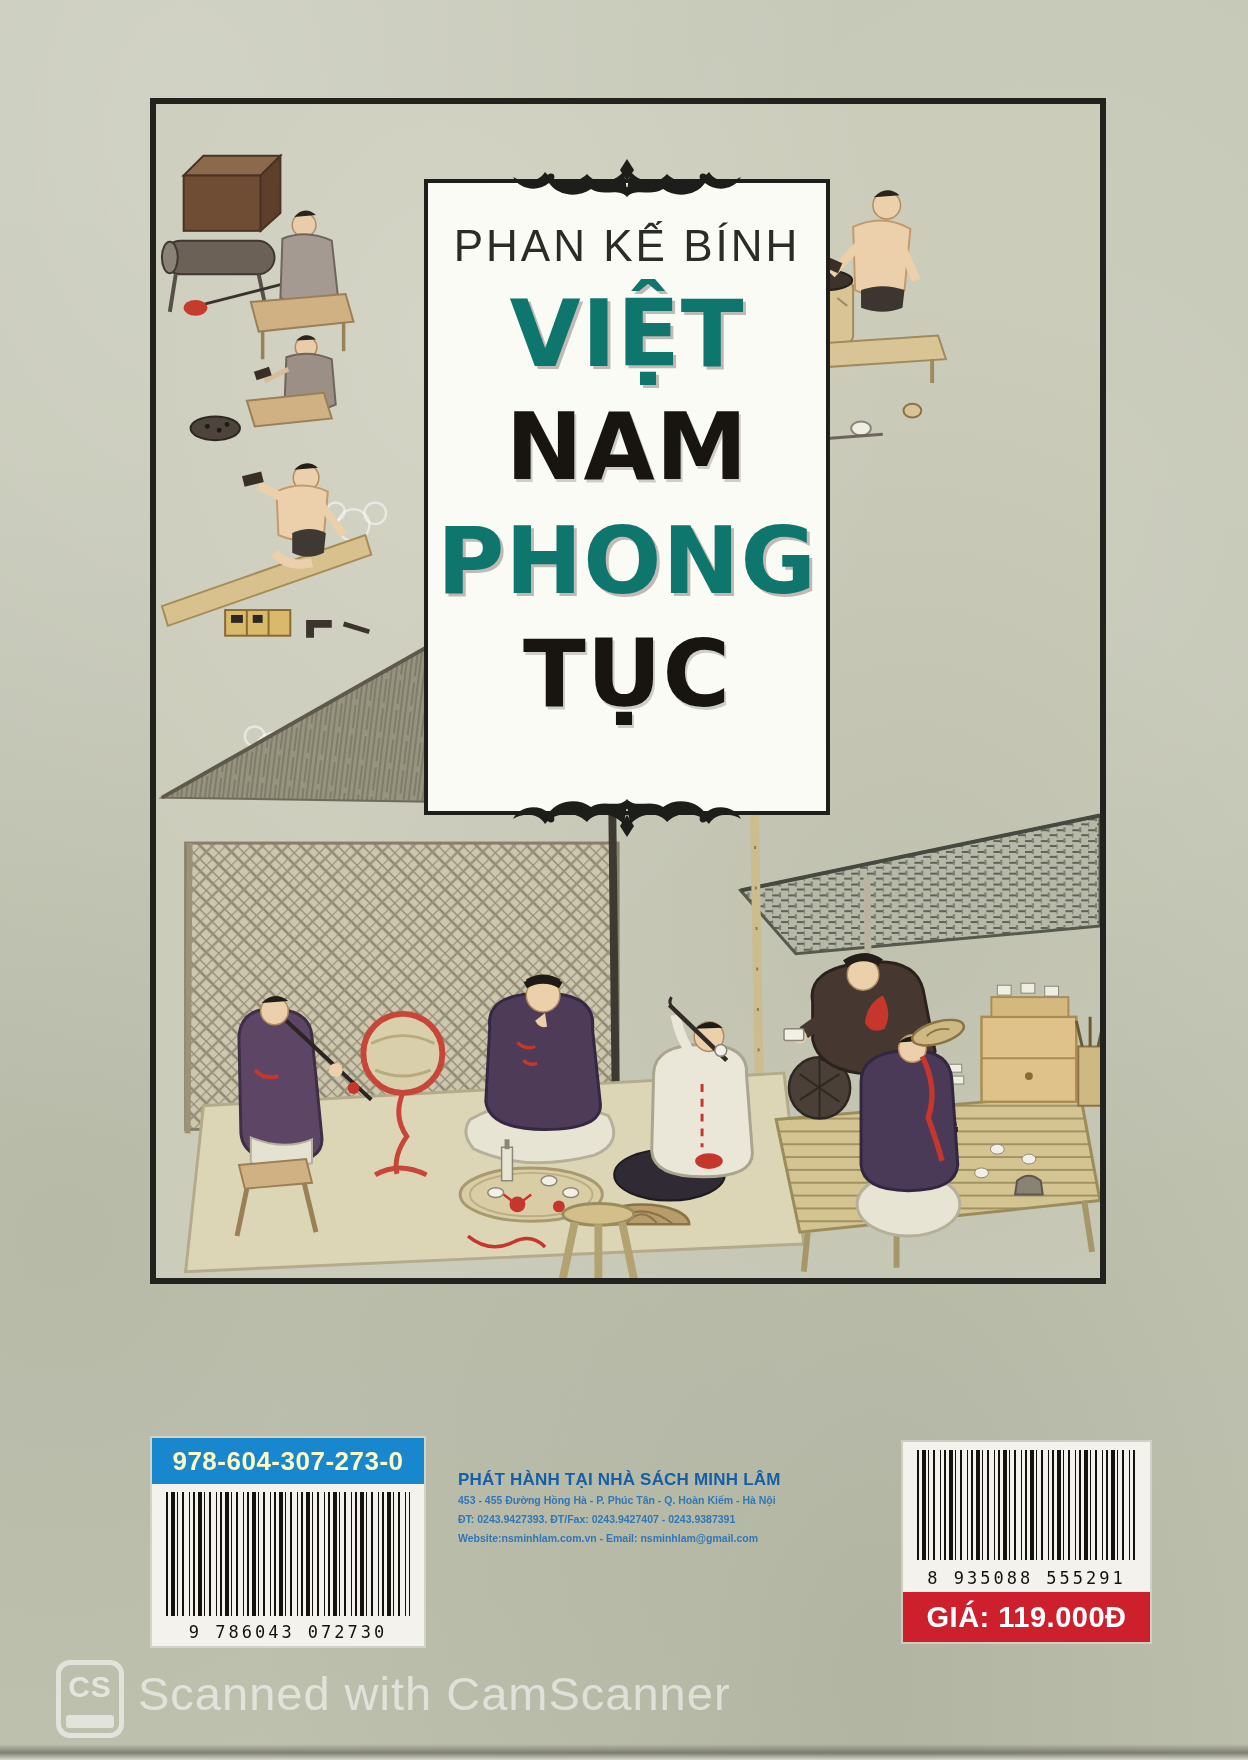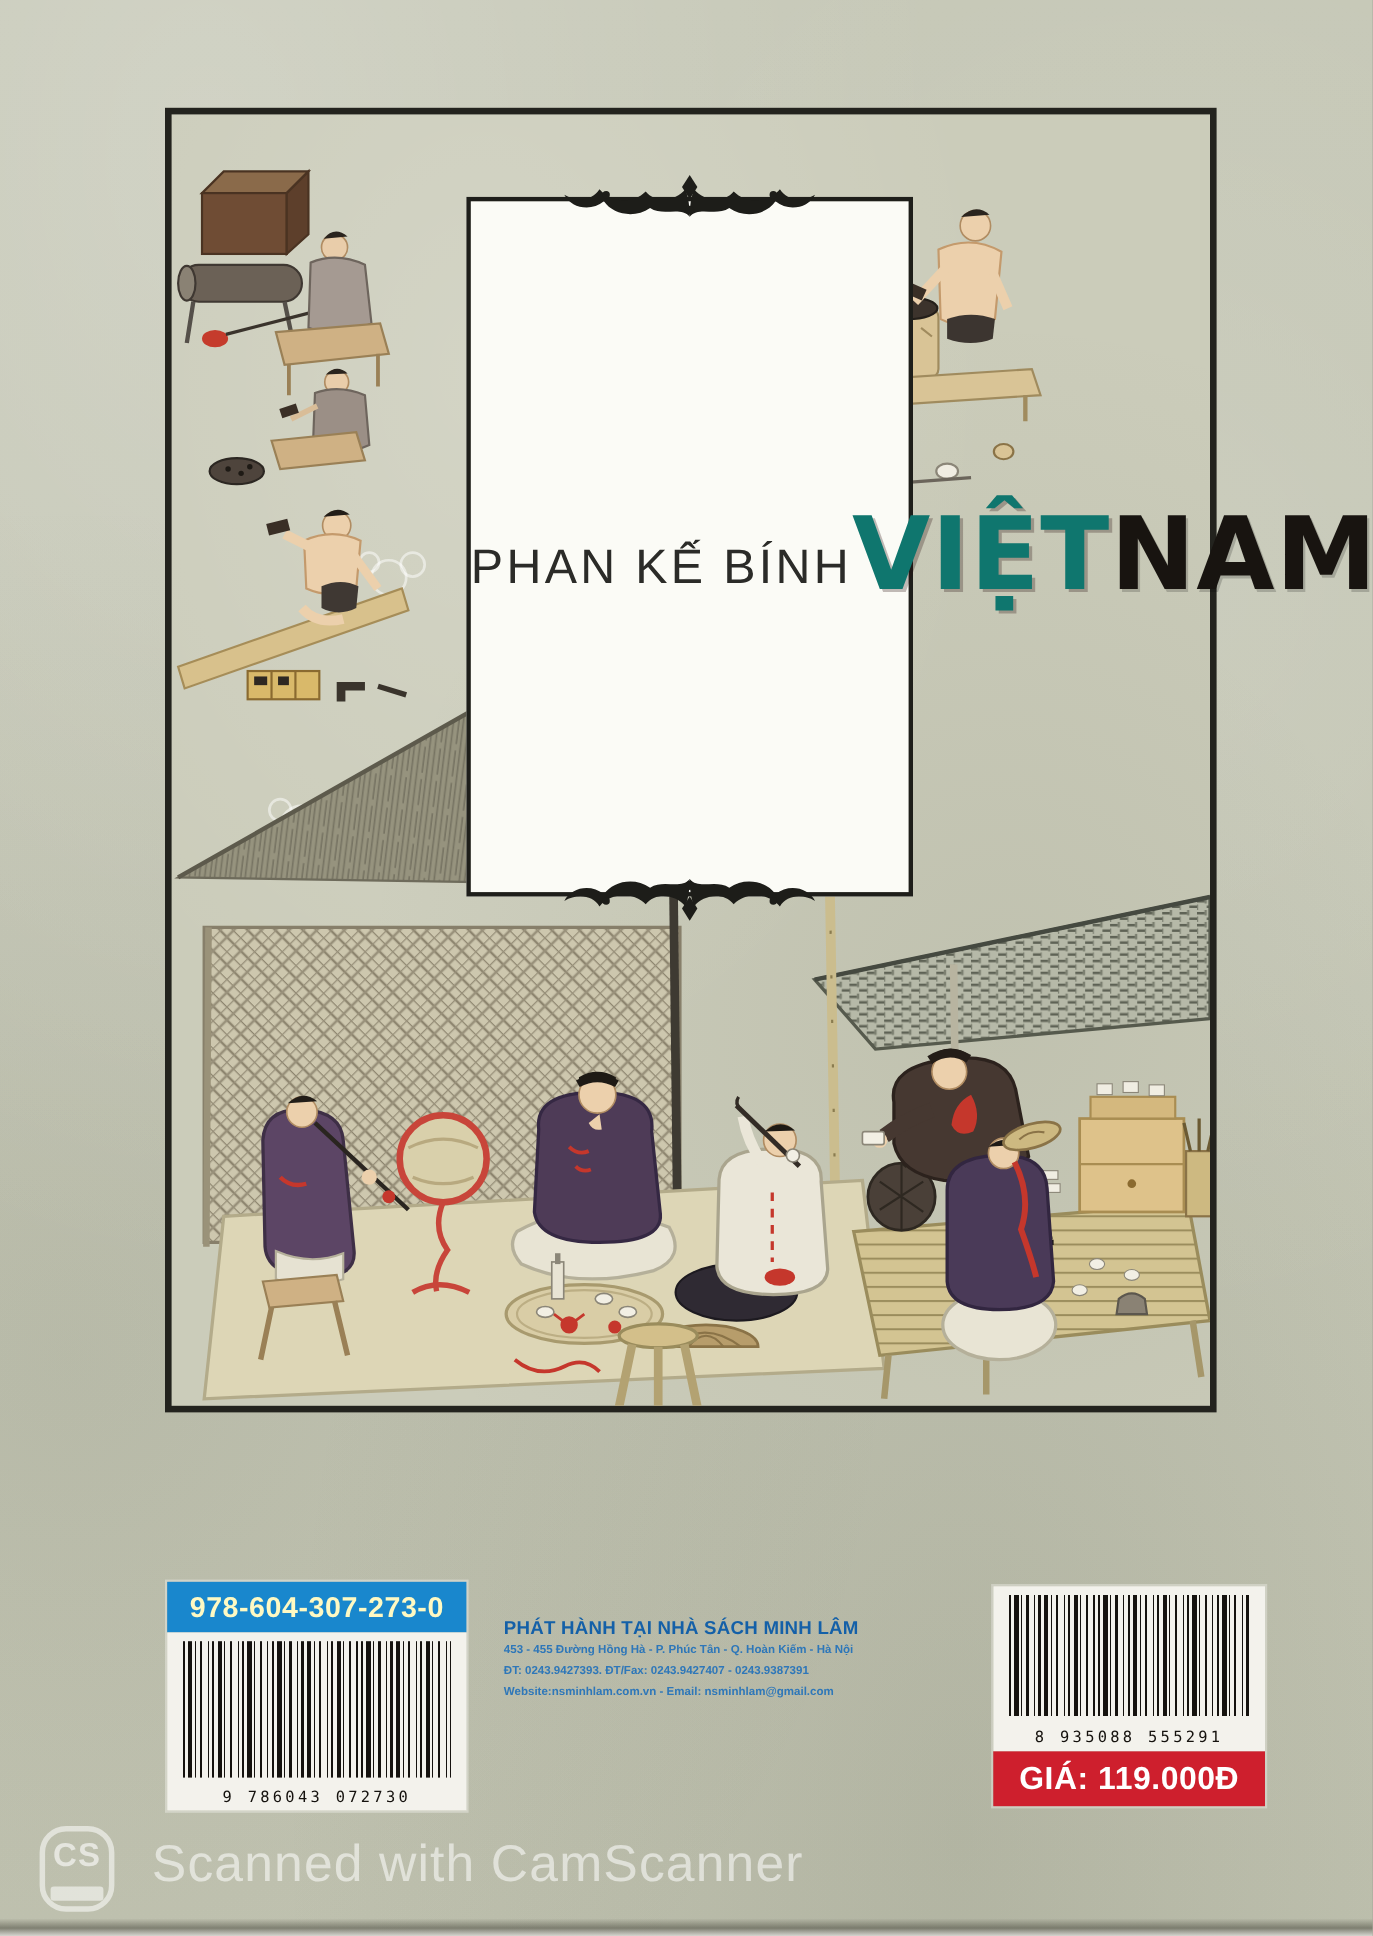--- a/index.html
+++ b/index.html
@@ -23,21 +23,21 @@
     background:
       radial-gradient(ellipse at 30% 20%, rgba(255,255,255,.16), transparent 50%),
       radial-gradient(ellipse at 80% 70%, rgba(95,100,80,.10), transparent 55%),
       #cbccba;
   }
   .art{position:absolute;left:0;top:0;width:944px;height:1174px;}
   
   .title-card{
     position:absolute;left:268px;top:75px;width:406px;height:636px;z-index:5;
     background:#fbfbf6;border:4px solid #1e1e1a;box-sizing:border-box;
-    display:flex;flex-direction:row;align-items:center;
+    display:flex;flex-direction:column;align-items:center;
   }
   .flourish{position:absolute;left:50%;width:264px;height:52px;transform:translateX(-50%);}
   .flourish.top{top:-30px;}
   .flourish.bottom{bottom:-32px;transform:translateX(-50%) scaleY(-1);}
   .author{
     margin-top:38px;font-size:44px;letter-spacing:3px;color:#2b2b28;
     font-family:"Liberation Sans",sans-serif;white-space:nowrap;
   }
   .tw{
     font-family:"DejaVu Sans",sans-serif;font-weight:bold;font-size:92px;line-height:1.08;
@@ -57,41 +57,41 @@
     position:absolute;left:14px;right:14px;top:8px;bottom:30px;
     background:repeating-linear-gradient(90deg,
       #15120e 0 2px, transparent 2px 5px,
       #15120e 5px 9px, transparent 9px 11px,
       #15120e 11px 12px, transparent 12px 16px,
       #15120e 16px 18px, transparent 18px 23px,
       #15120e 23px 24px, transparent 24px 27px);
   }
   .bar-digits{
     position:absolute;left:0;right:0;bottom:4px;text-align:center;
-    font-family:"DejaVu Sans Mono",monospace;font-size:14px;letter-spacing:3px;color:#15120e;
+    font-family:"DejaVu Sans Mono",monospace;font-size:17px;letter-spacing:3px;color:#15120e;
   }
   .price-block{position:absolute;left:903px;top:1442px;width:247px;box-shadow:0 0 0 2px rgba(230,230,222,.5);}
   .price-block .bar-area{height:150px;}
   .price-block .bars{bottom:32px;}
   .price-label{
     height:50px;line-height:50px;background:#ce1f2d;color:#fff;text-align:center;
     font-size:29px;font-weight:bold;letter-spacing:.5px;
   }
   
   .publisher{position:absolute;left:452px;top:1466px;width:455px;display:flex;}
   .pub-logo{width:112px;flex:0 0 112px;text-align:center;}
   .pub-logo svg{width:104px;height:96px;}
   .logo-caption{font-size:9px;color:#84847a;letter-spacing:1.5px;margin-top:-2px;}
   .pub-text{margin-left:6px;padding-top:4px;}
   .pub-line1{font-size:17px;font-weight:bold;color:#1460a8;white-space:nowrap;letter-spacing:.2px;}
   .pub-line{font-size:10.5px;font-weight:bold;color:#2e77b9;white-space:nowrap;line-height:1.62;margin-top:2px;}
   
   .cs-badge{
-    position:absolute;left:36px;top:1660px;width:58px;height:68px;
-    border:5px solid rgba(255,255,255,.55);border-radius:24px;
+    position:absolute;left:56px;top:1660px;width:58px;height:68px;
+    border:5px solid rgba(255,255,255,.55);border-radius:14px;
   }
   .cs-letters{
     display:block;text-align:center;margin-top:5px;
     font-size:30px;font-weight:bold;color:rgba(255,255,255,.60);letter-spacing:1px;
   }
   .cs-bar{position:absolute;left:5px;right:5px;bottom:5px;height:13px;border-radius:3px;background:rgba(255,255,255,.55);}
   .cs-text{
     position:absolute;left:138px;top:1666px;font-size:47px;color:rgba(255,255,255,.55);
     letter-spacing:1px;white-space:nowrap;
   }

